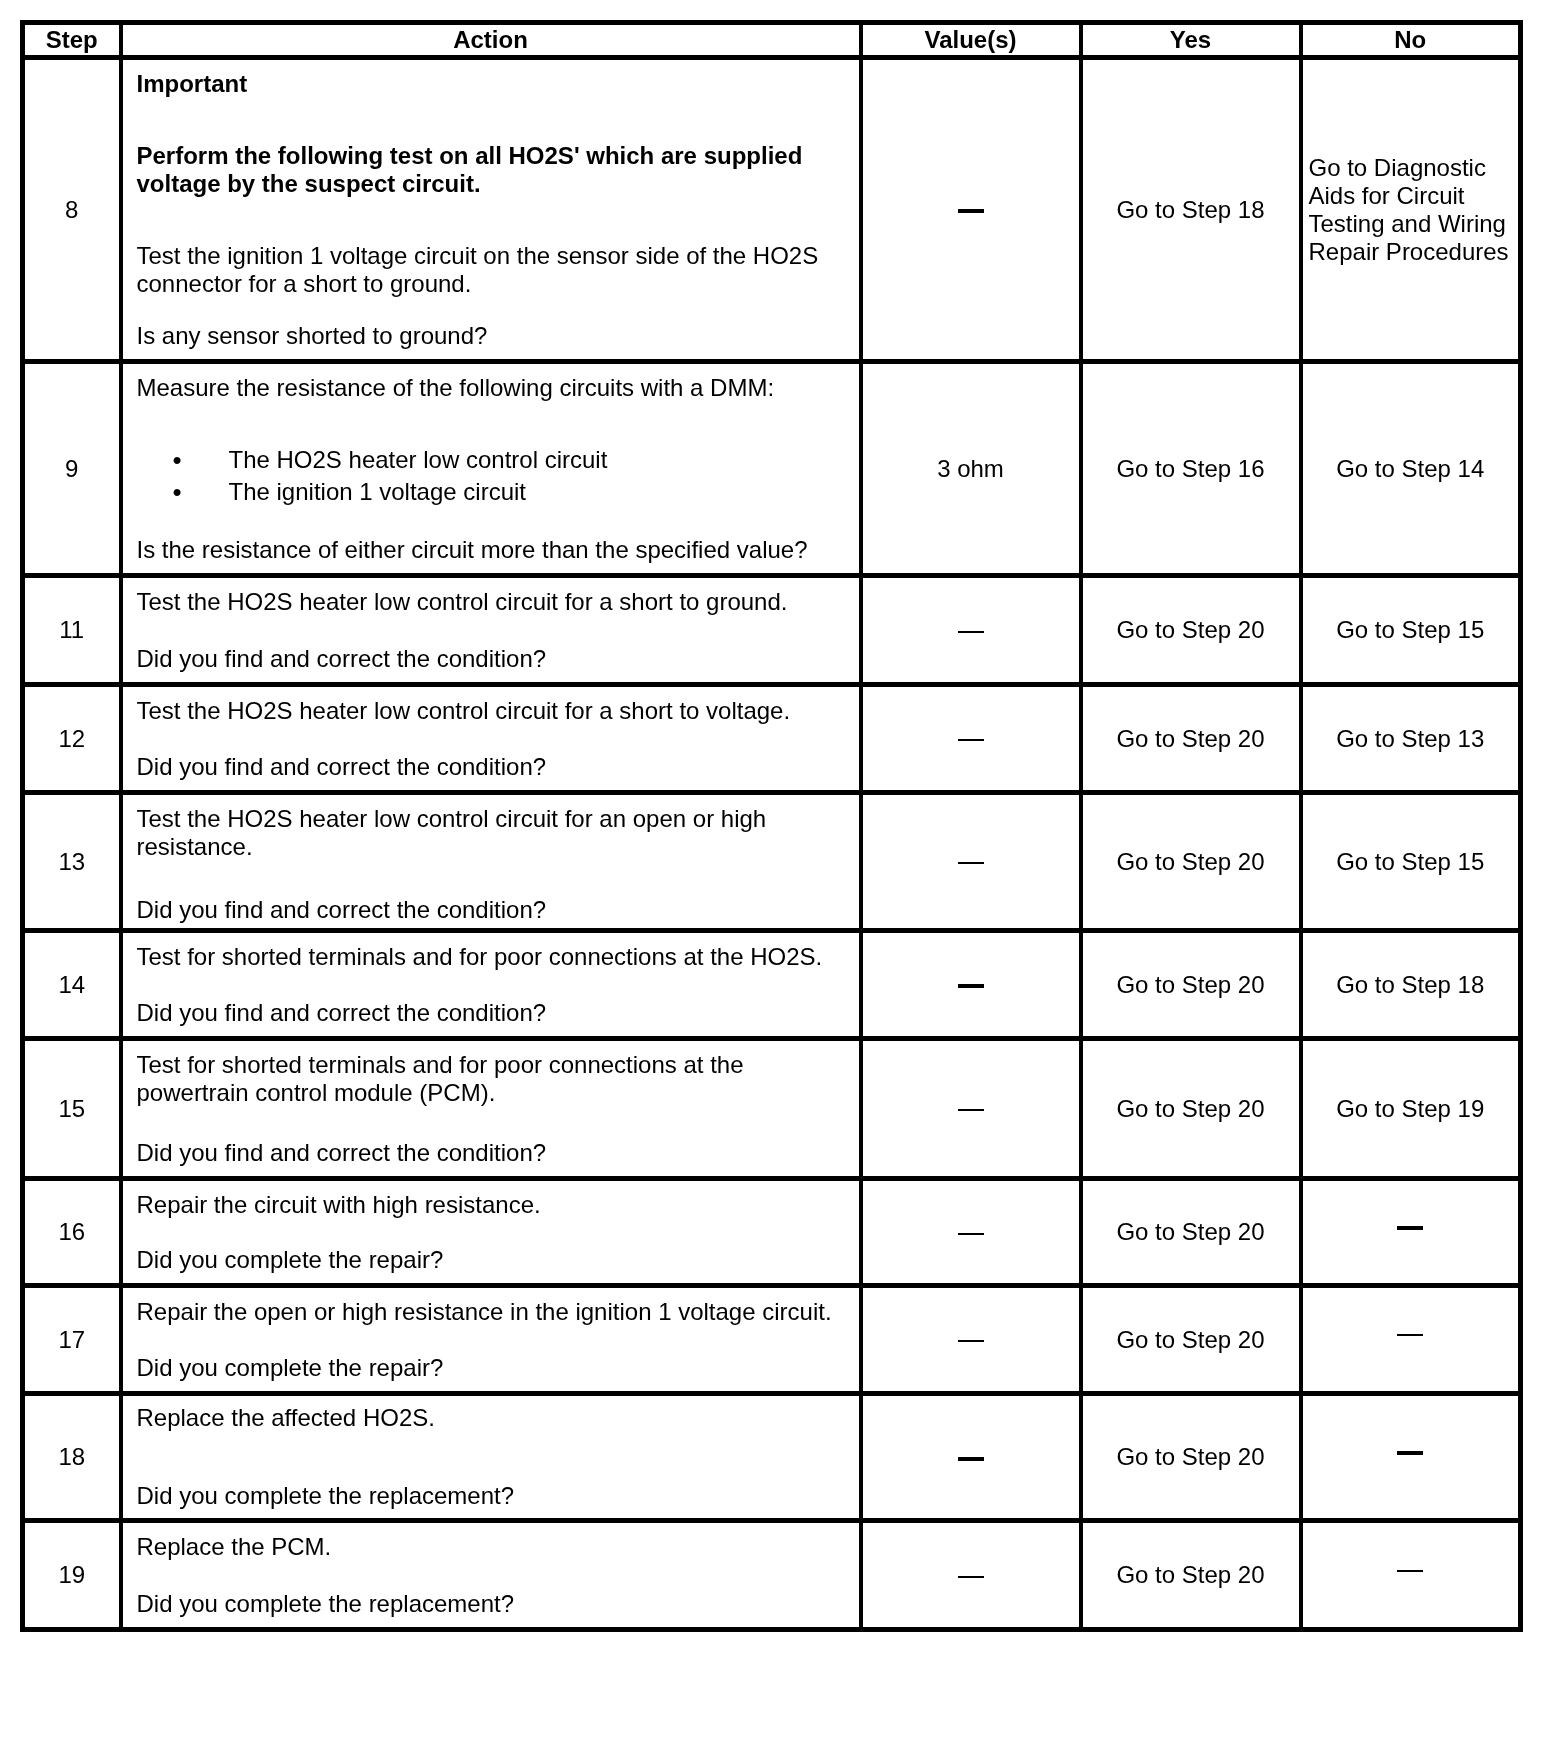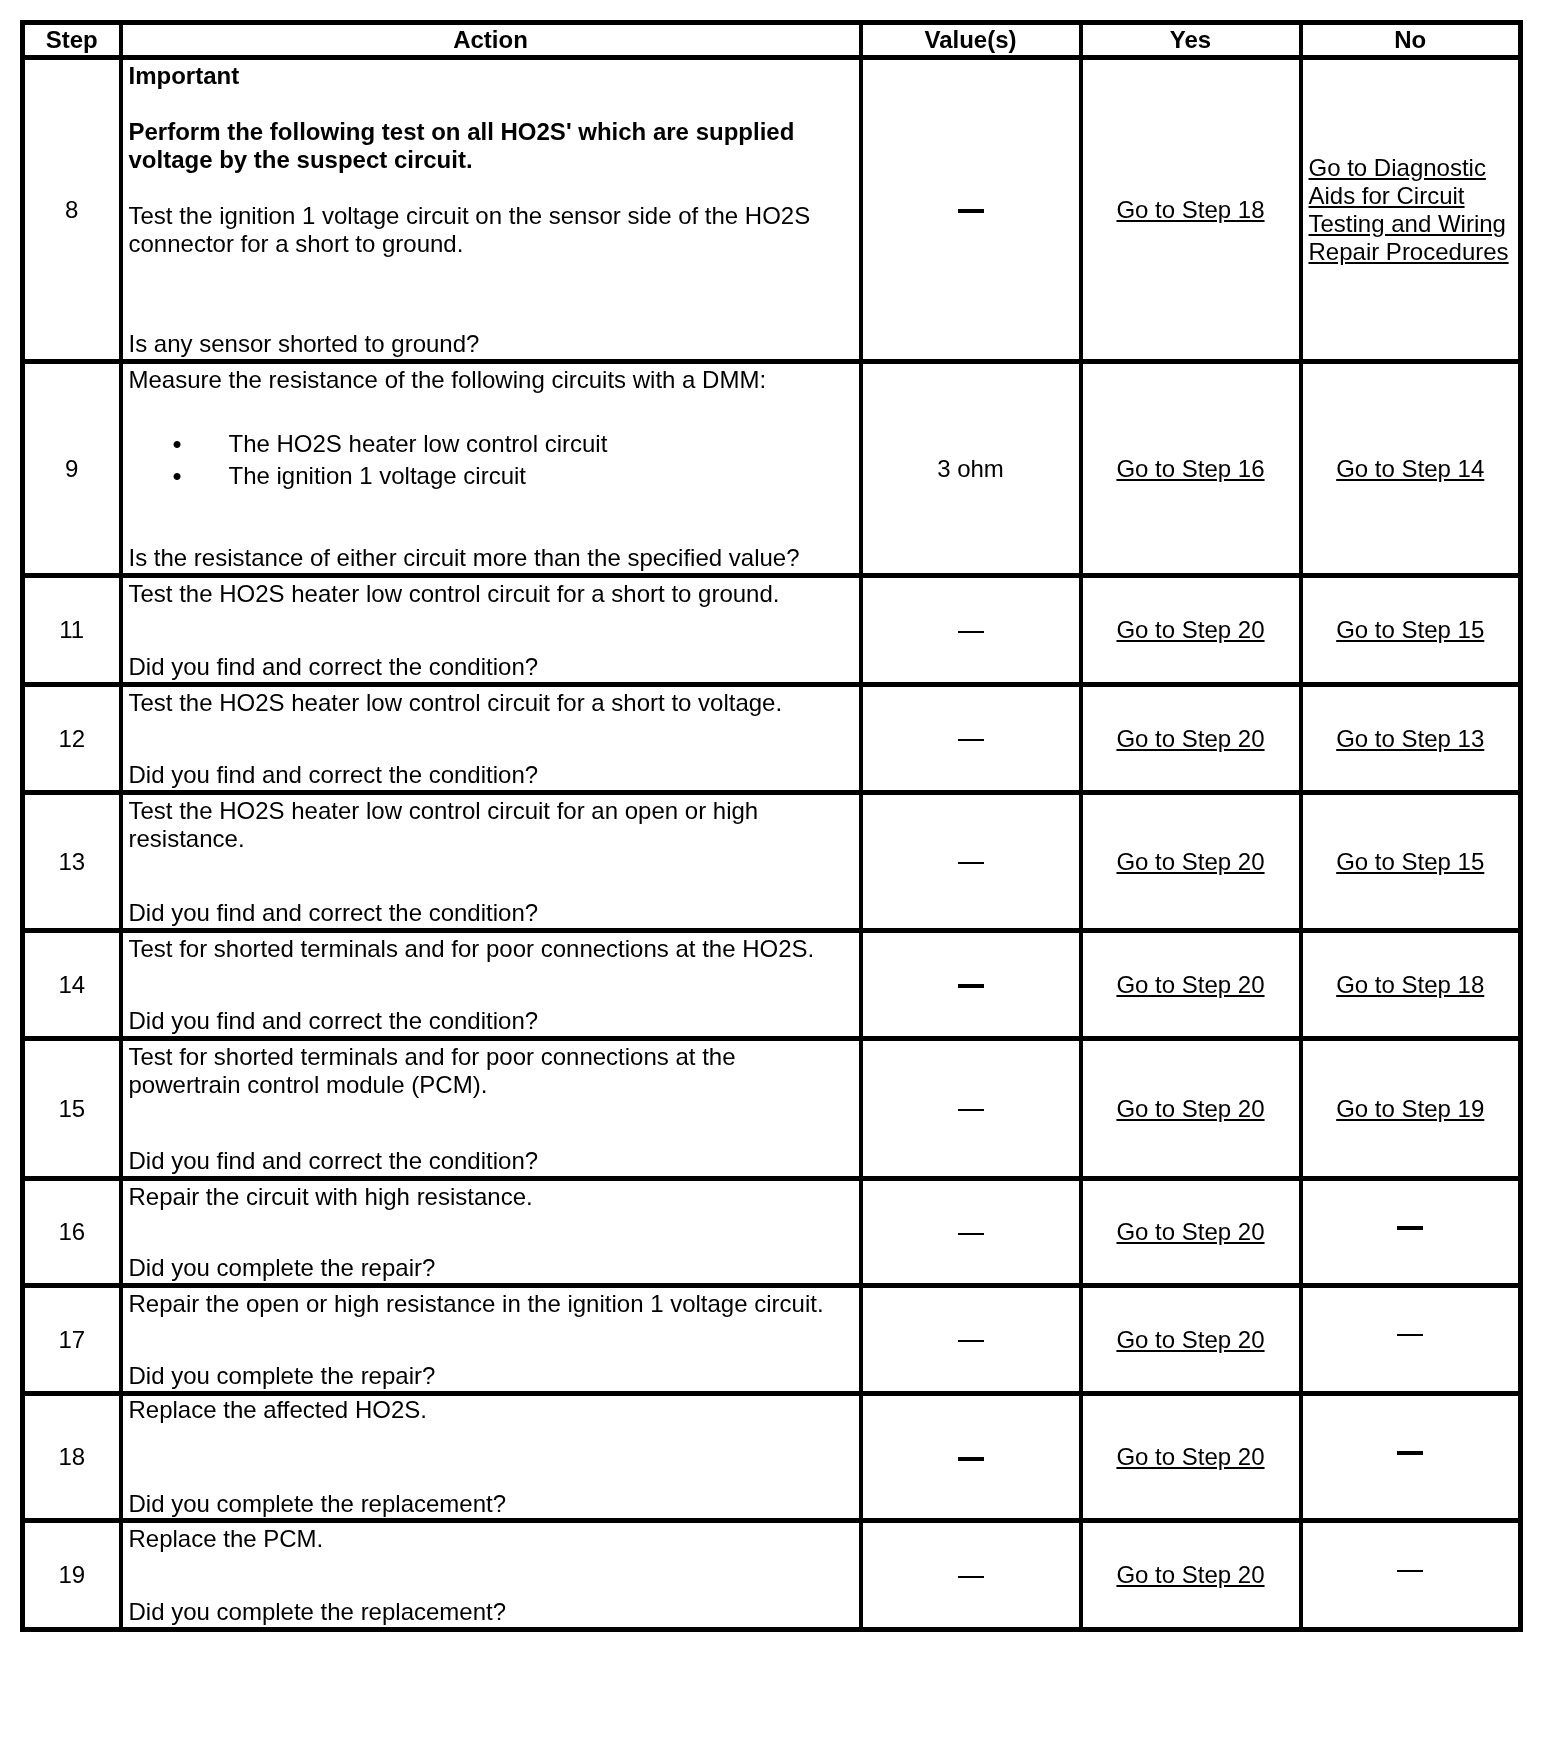--- a/index.html
+++ b/index.html
@@ -17,26 +17,26 @@
     font-size: 24px; line-height: 28px;
   }
   table.diag th { font-weight: bold; text-align: center; height: 30px; font-size: 24px; }
   col.c-step { width: 98px; }
   col.c-action { width: 740px; }
   col.c-val { width: 220px; }
   col.c-yes { width: 220px; }
   col.c-no { width: 220px; }
   td.step { text-align: center; }
   td.val { text-align: center; }
-  td.yes, td.no { vertical-align: bottom; text-align: center; padding-bottom: 2px; text-decoration: underline; }
+  td.yes, td.no { vertical-align: bottom; text-align: center; padding-bottom: 2px; }
   td.no.left, td.yes.left { text-align: left; }
   td.action { vertical-align: top; padding-top: 2px; }
   .act-wrap { display: flex; flex-direction: column; justify-content: space-between; height: 100%; }
   .bold { font-weight: bold; }
-  .para { margin: 0; }
+  .para { margin: 8px; }
   .gap { height: 28px; }
   ul.bullets { list-style: none; margin: 0; padding: 0 0 0 44px; }
   ul.bullets li { position: relative; padding-left: 56px; }
   ul.bullets li::before { content: "\2022"; position: absolute; left: 0; font-size: 26px; }
   .dash { display: inline-block; width: 26px; height: 2px; background: #000; vertical-align: middle; }
   .dash.bold { height: 4px; }
 </style>
 </head>
 <body>
 

